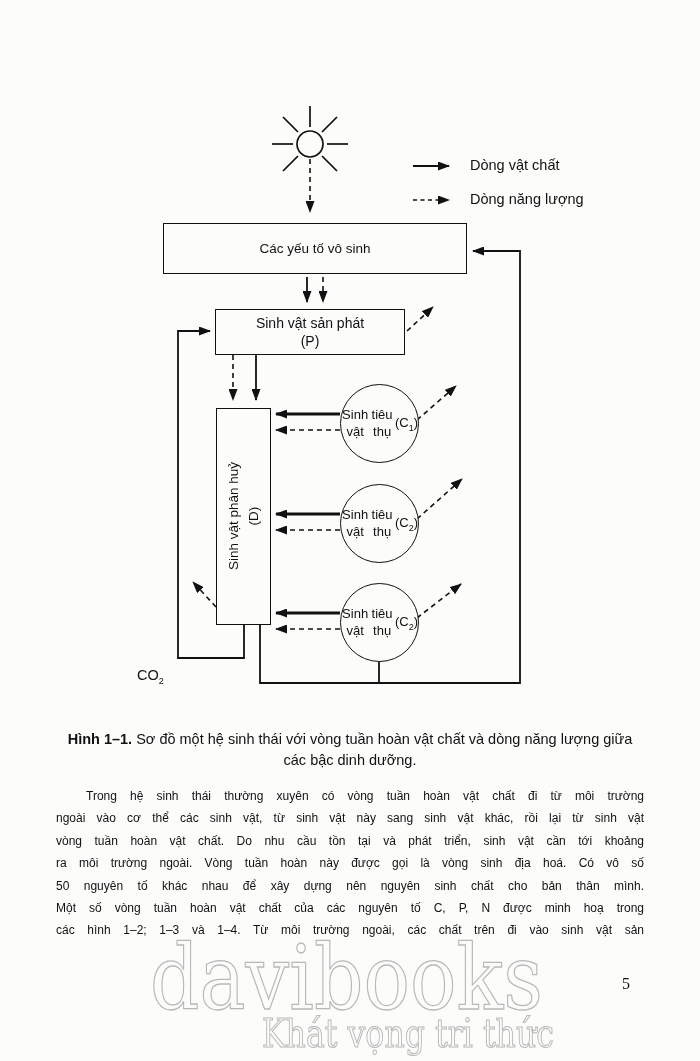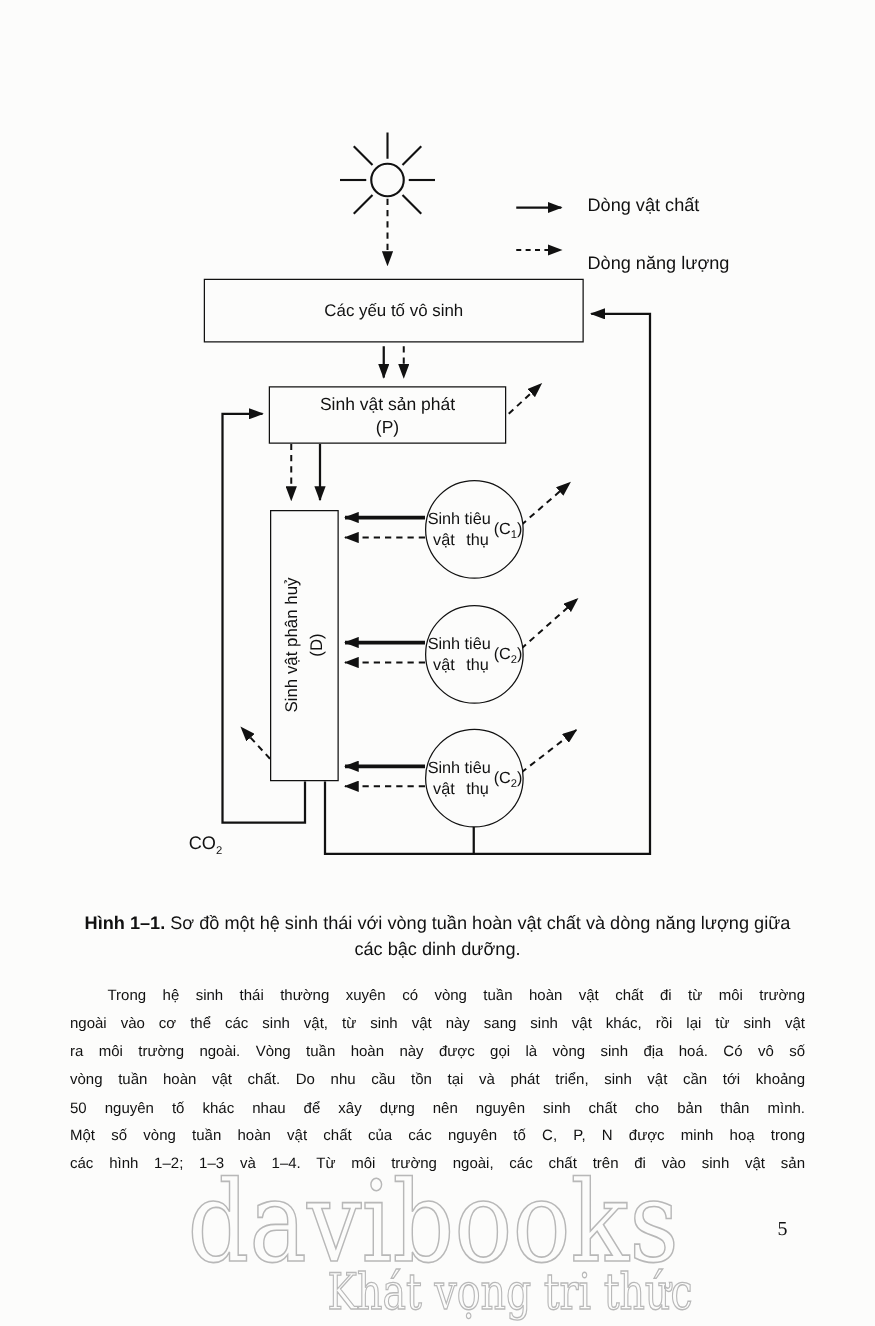--- a/index.html
+++ b/index.html
@@ -26,22 +26,22 @@
     position:absolute;width:77px;height:77px;border:1.6px solid #111;border-radius:50%;
     background:#fcfcfb;display:flex;flex-direction:row;align-items:center;
     justify-content:center;text-align:center;font-size:13px;line-height:1.3;
   }
   .c1{left:340px;top:384px;}
   .c2{left:340px;top:484px;}
   .c3{left:340px;top:583px;}
   sub.sb{font-size:9px;line-height:0;}
   .legend-label{position:absolute;font-size:14.5px;}
   .ll1{left:470px;top:157px;}
-  .ll2{left:470px;top:191px;margin-top:12px;}
-  .co2{position:absolute;left:151px;top:667px;font-size:14.5px;}
+  .ll2{left:470px;top:191px;}
+  .co2{position:absolute;left:137px;top:667px;font-size:14.5px;}
   .caption{
     position:absolute;left:57px;top:729px;width:586px;text-align:center;
     font-size:14.5px;line-height:1.42;
   }
   .caption .cap-label{font-weight:bold;}
   .bodytext{
     position:absolute;left:56px;top:785px;width:588px;
     font-family:Liberation Sans, sans-serif;font-size:12px;
   }
   .bline{
@@ -151,22 +151,22 @@
     <div><span>(C</span><sub class="sb">2</sub><span>)</span></div>
   </div>
 
   <div class="co2"><span>CO</span><sub class="sb">2</sub></div>
 
   <div class="caption"><span class="cap-label">Hình 1–1.</span><span> Sơ đồ một hệ sinh thái với vòng tuần hoàn vật chất và dòng năng lượng giữa các bậc dinh dưỡng.</span></div>
 
   <div class="bodytext">
     <div class="bline first">Trong hệ sinh thái thường xuyên có vòng tuần hoàn vật chất đi từ môi trường</div>
     <div class="bline">ngoài vào cơ thể các sinh vật, từ sinh vật này sang sinh vật khác, rồi lại từ sinh vật</div>
+    <div class="bline">vòng tuần hoàn vật chất. Do nhu cầu tồn tại và phát triển, sinh vật cần tới khoảng</div>
     <div class="bline">ra môi trường ngoài. Vòng tuần hoàn này được gọi là vòng sinh địa hoá. Có vô số</div>
-    <div class="bline">vòng tuần hoàn vật chất. Do nhu cầu tồn tại và phát triển, sinh vật cần tới khoảng</div>
     <div class="bline">50 nguyên tố khác nhau để xây dựng nên nguyên sinh chất cho bản thân mình.</div>
     <div class="bline">Một số vòng tuần hoàn vật chất của các nguyên tố C, P, N được minh hoạ trong</div>
     <div class="bline">các hình 1–2; 1–3 và 1–4. Từ môi trường ngoài, các chất trên đi vào sinh vật sản</div>
   </div>
 
   <div class="pagenum">5</div>
 
 </div>
 
 </body></html>

